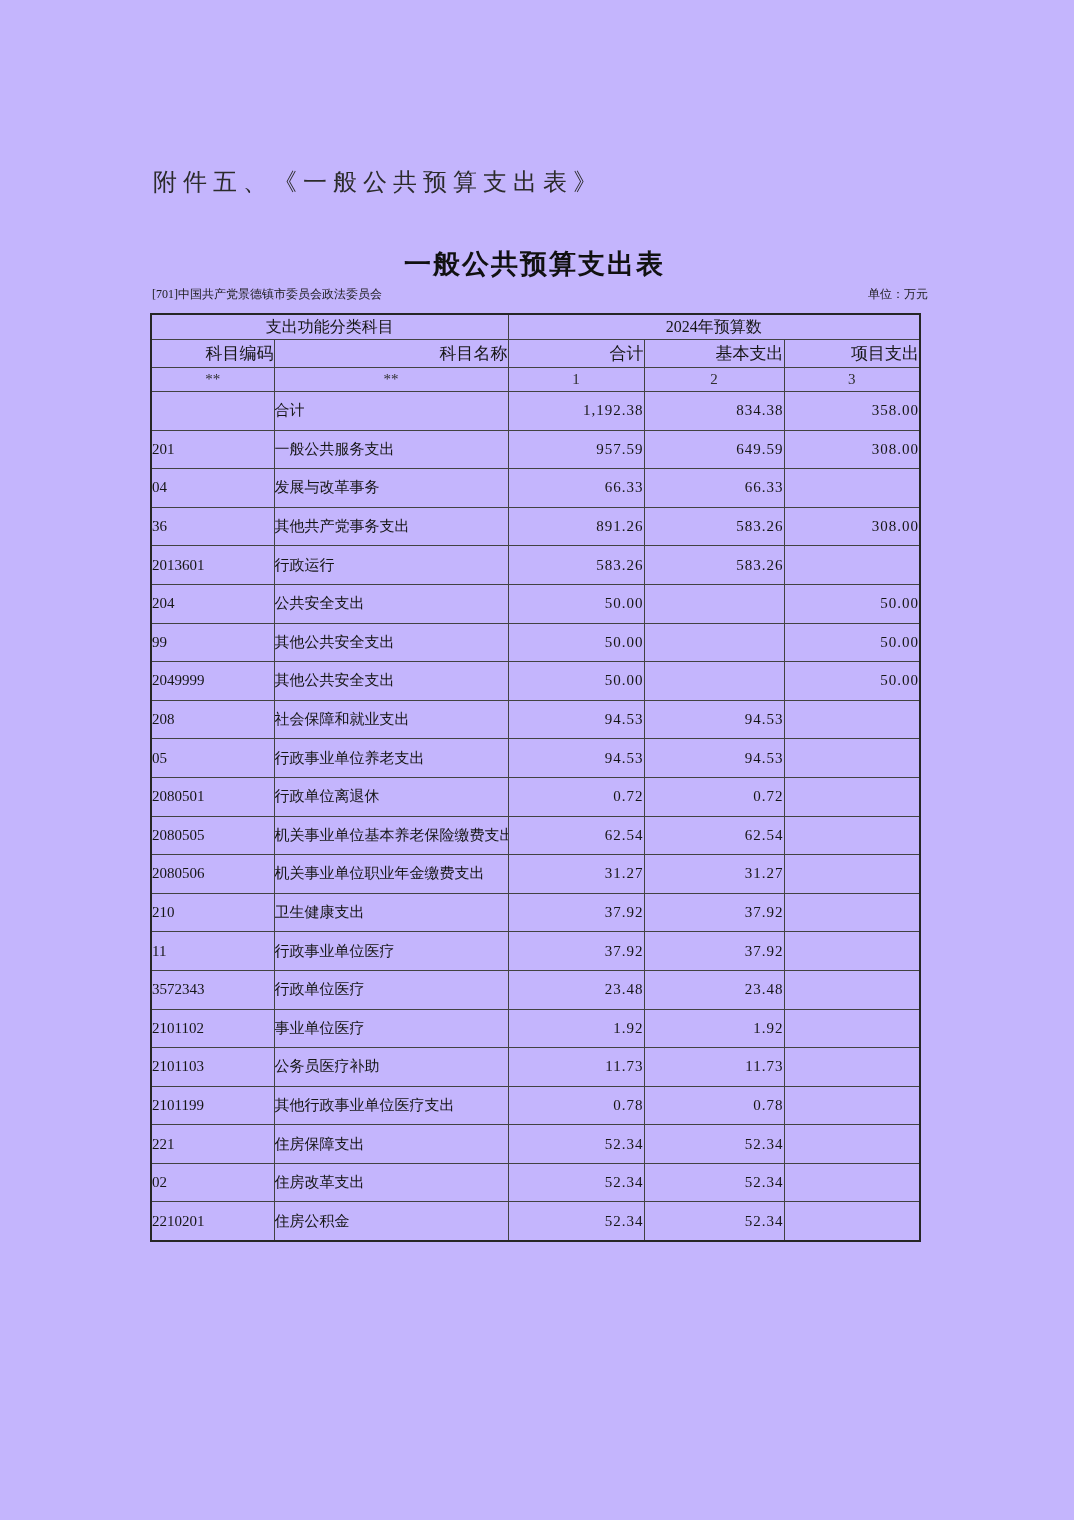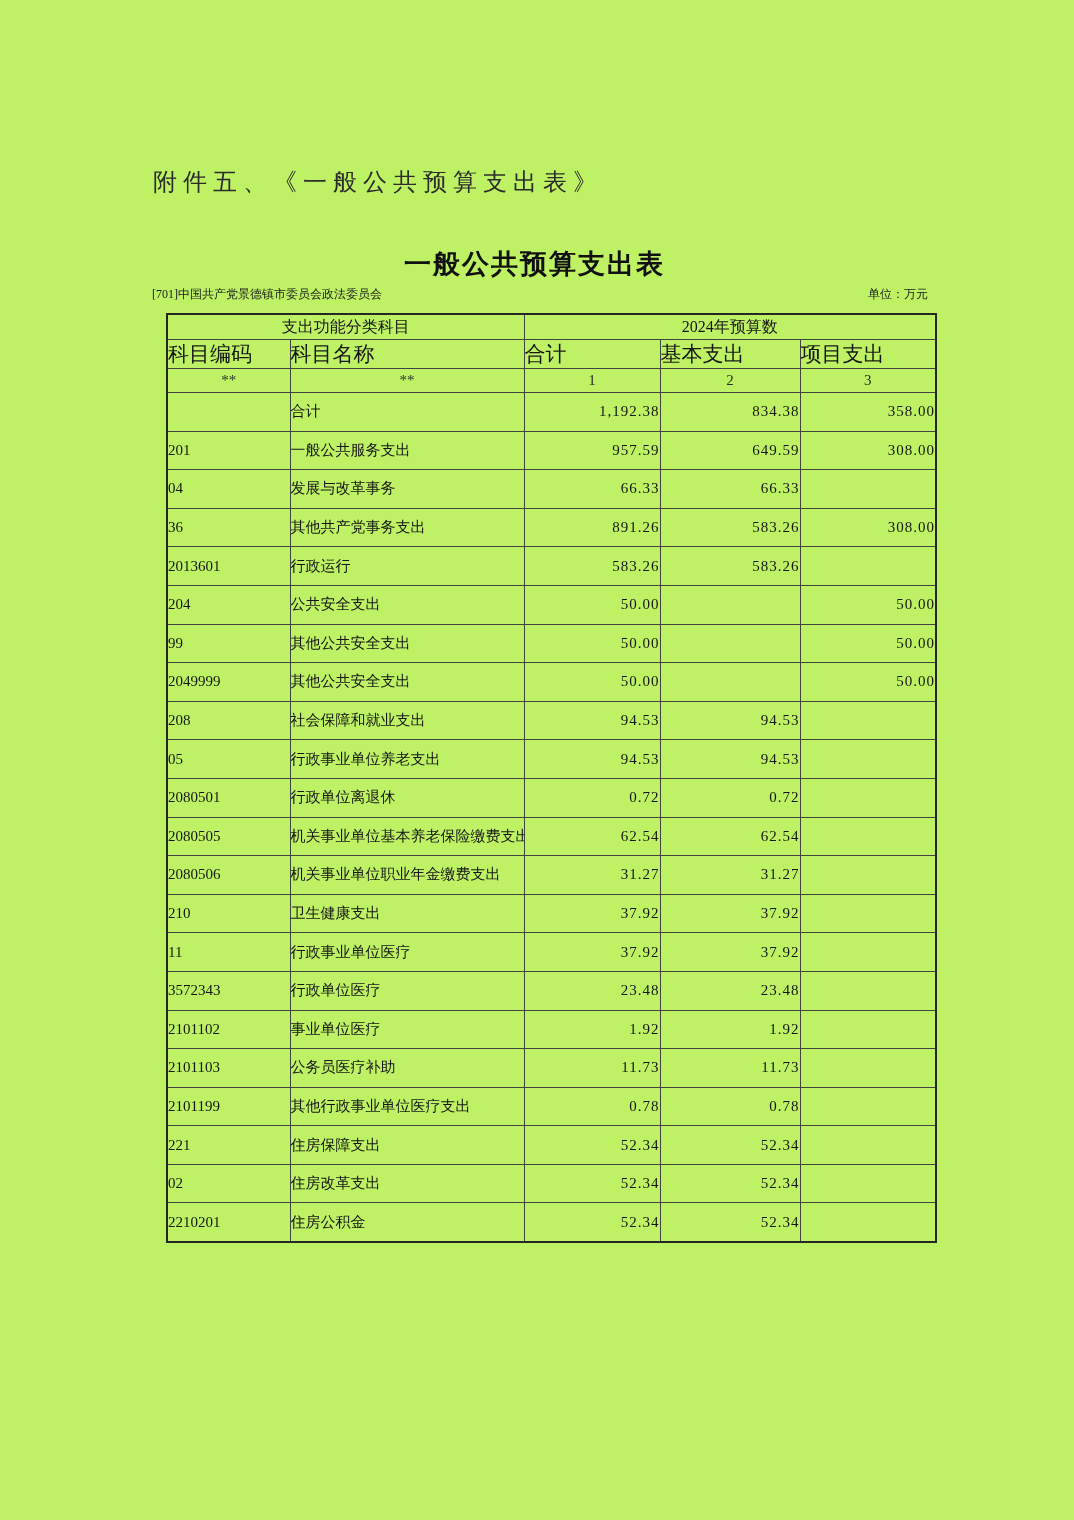--- a/index.html
+++ b/index.html
@@ -4,21 +4,21 @@
 <style>
   html, body {
     margin: 0;
     padding: 0;
     background: #ffffff;
   }
   .page {
     position: relative;
     width: 1074px;
     height: 1520px;
-    background: #bef264;
+    background: #c4b5fd;
     font-family: "Liberation Serif", "DejaVu Serif", serif;
     color: #1a1a1a;
     overflow: hidden;
   }
   .attachment-heading {
     position: absolute;
     left: 153px;
     top: 166px;
     font-size: 24px;
     letter-spacing: 6px;
@@ -45,39 +45,39 @@
     width: 776px;
     display: flex;
     justify-content: space-between;
     align-items: flex-end;
     font-size: 12px;
     color: #1c1c1c;
     white-space: nowrap;
   }
   table.budget {
     position: absolute;
-    left: 166px;
+    left: 150px;
     top: 313px;
     width: 769px;
     border-collapse: collapse;
     table-layout: fixed;
     font-size: 15px;
     color: #161616;
     padding-left: 40px;
   }
   table.budget th, table.budget td {
     border: 1px solid #424242;
     padding: 0;
     overflow: hidden;
     white-space: nowrap;
     font-weight: 400;
   }
   table.budget { border: 2px solid #262626; }
   tr.hrow1 th { height: 24px; font-size: 16px; text-align: center; }
-  tr.hrow2 th { height: 27px; font-size: 21px; text-align: left; }
+  tr.hrow2 th { height: 27px; font-size: 17px; text-align: right; }
   tr.hrow3 th { height: 23px; font-size: 15px; text-align: center; color: #2e2e2e; }
   tbody td { height: 37.6px; vertical-align: middle; }
   td.code { text-align: left; }
   td.name { text-align: left; }
   td.num  { text-align: right; padding-right: 5px; letter-spacing: 1px; }
   .lvl0-code, .lvl1-code { padding-left: 5px; }
   .lvl2-code { padding-left: 21px; }
   .lvl3-code { padding-left: 34px; }
   .lvl0-name, .lvl1-name { padding-left: 4px; }
   .lvl2-name { padding-left: 17px; font-family: Liberation Mono, monospace; }

